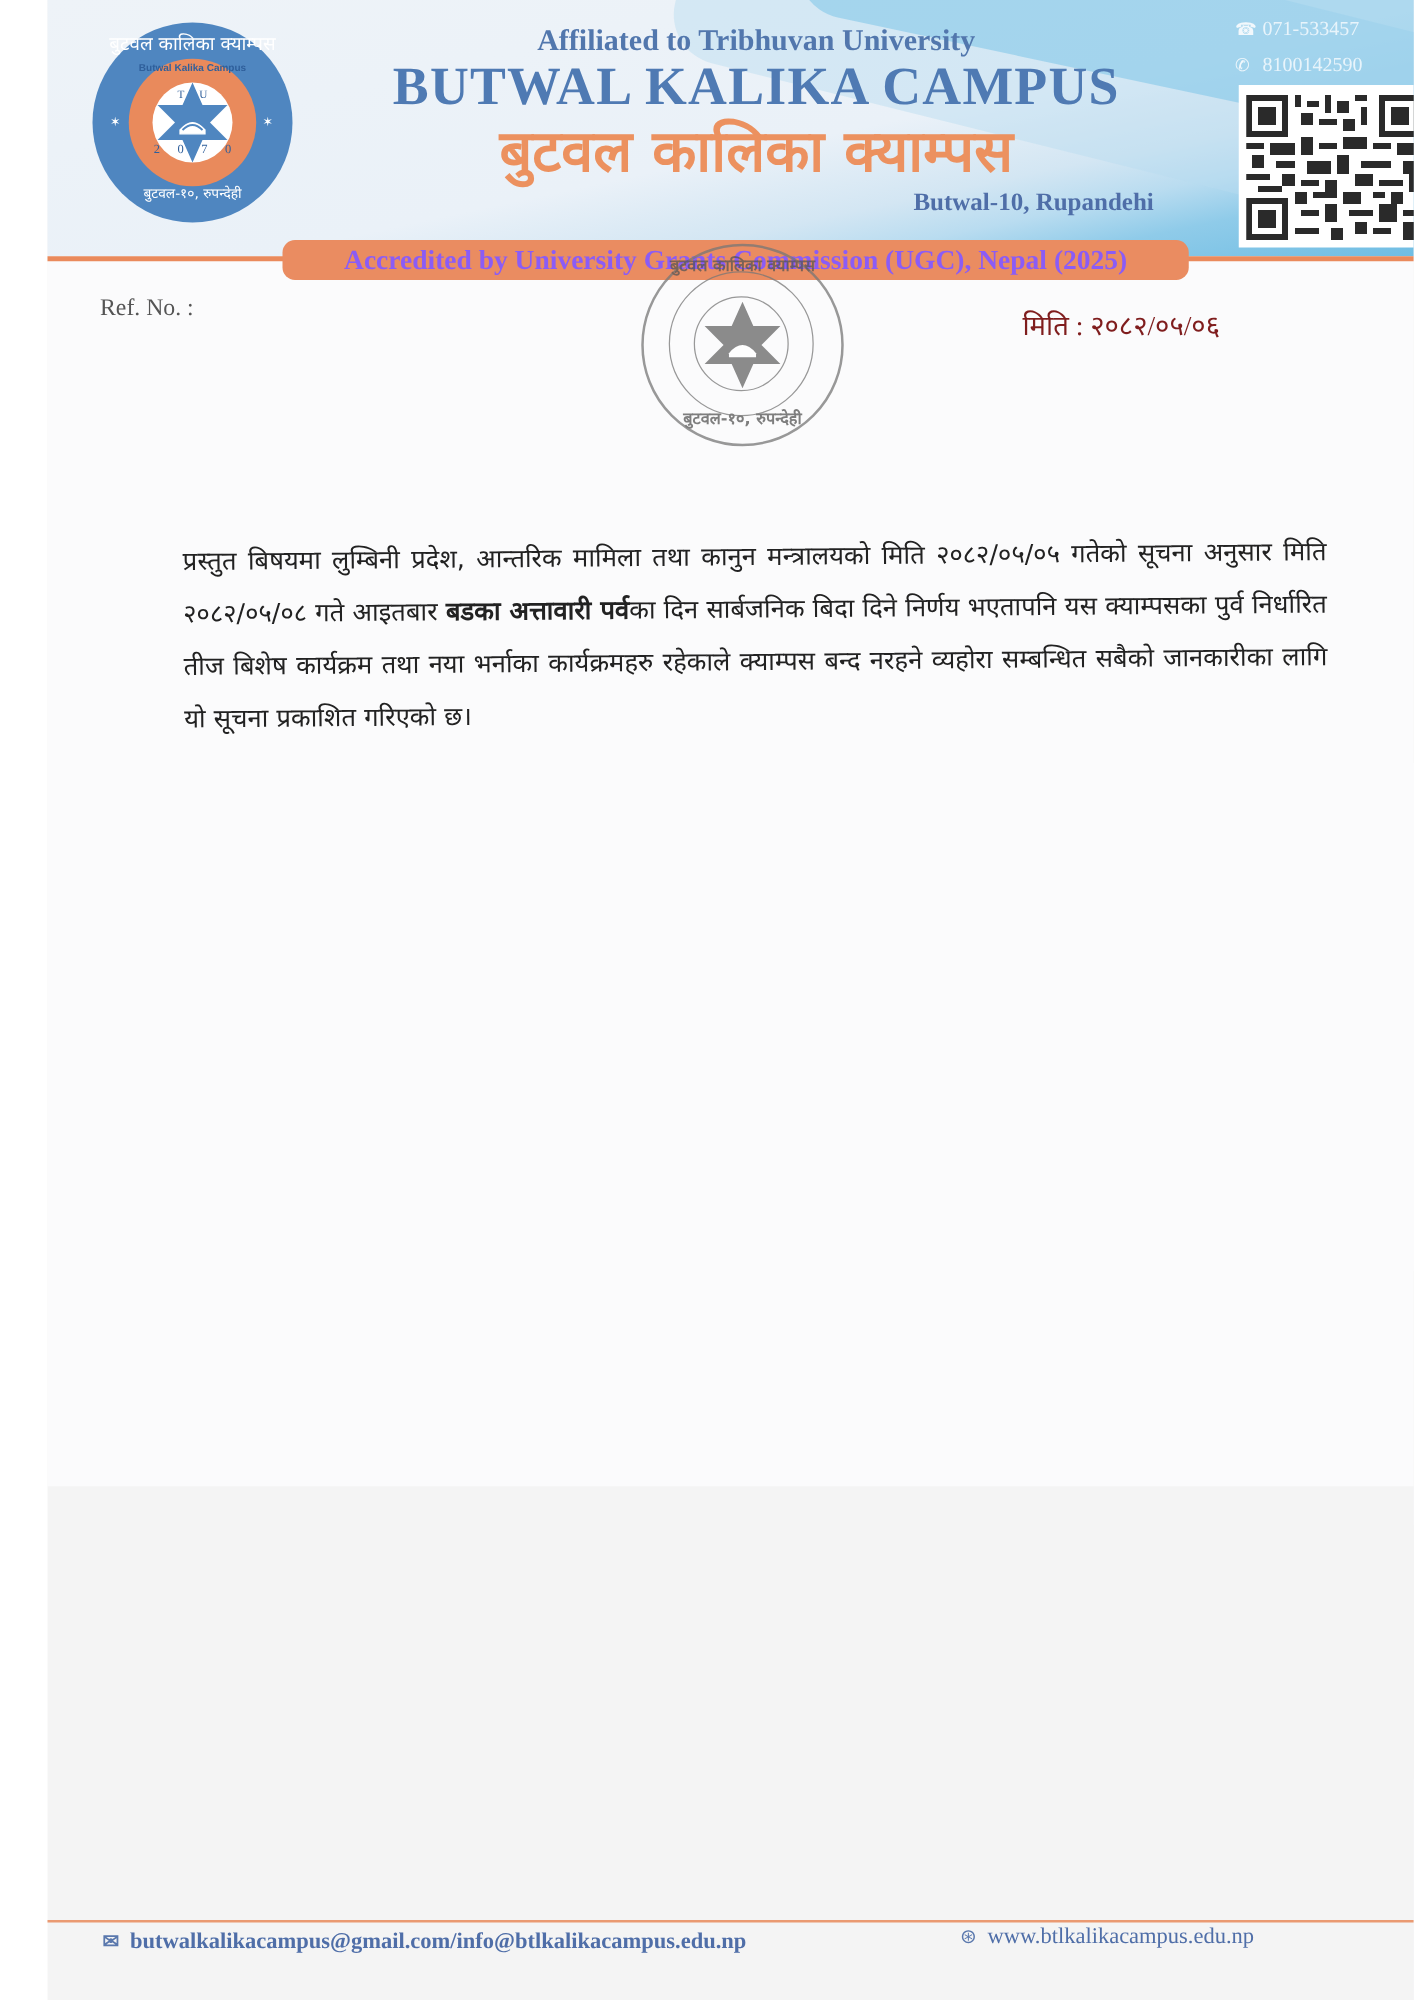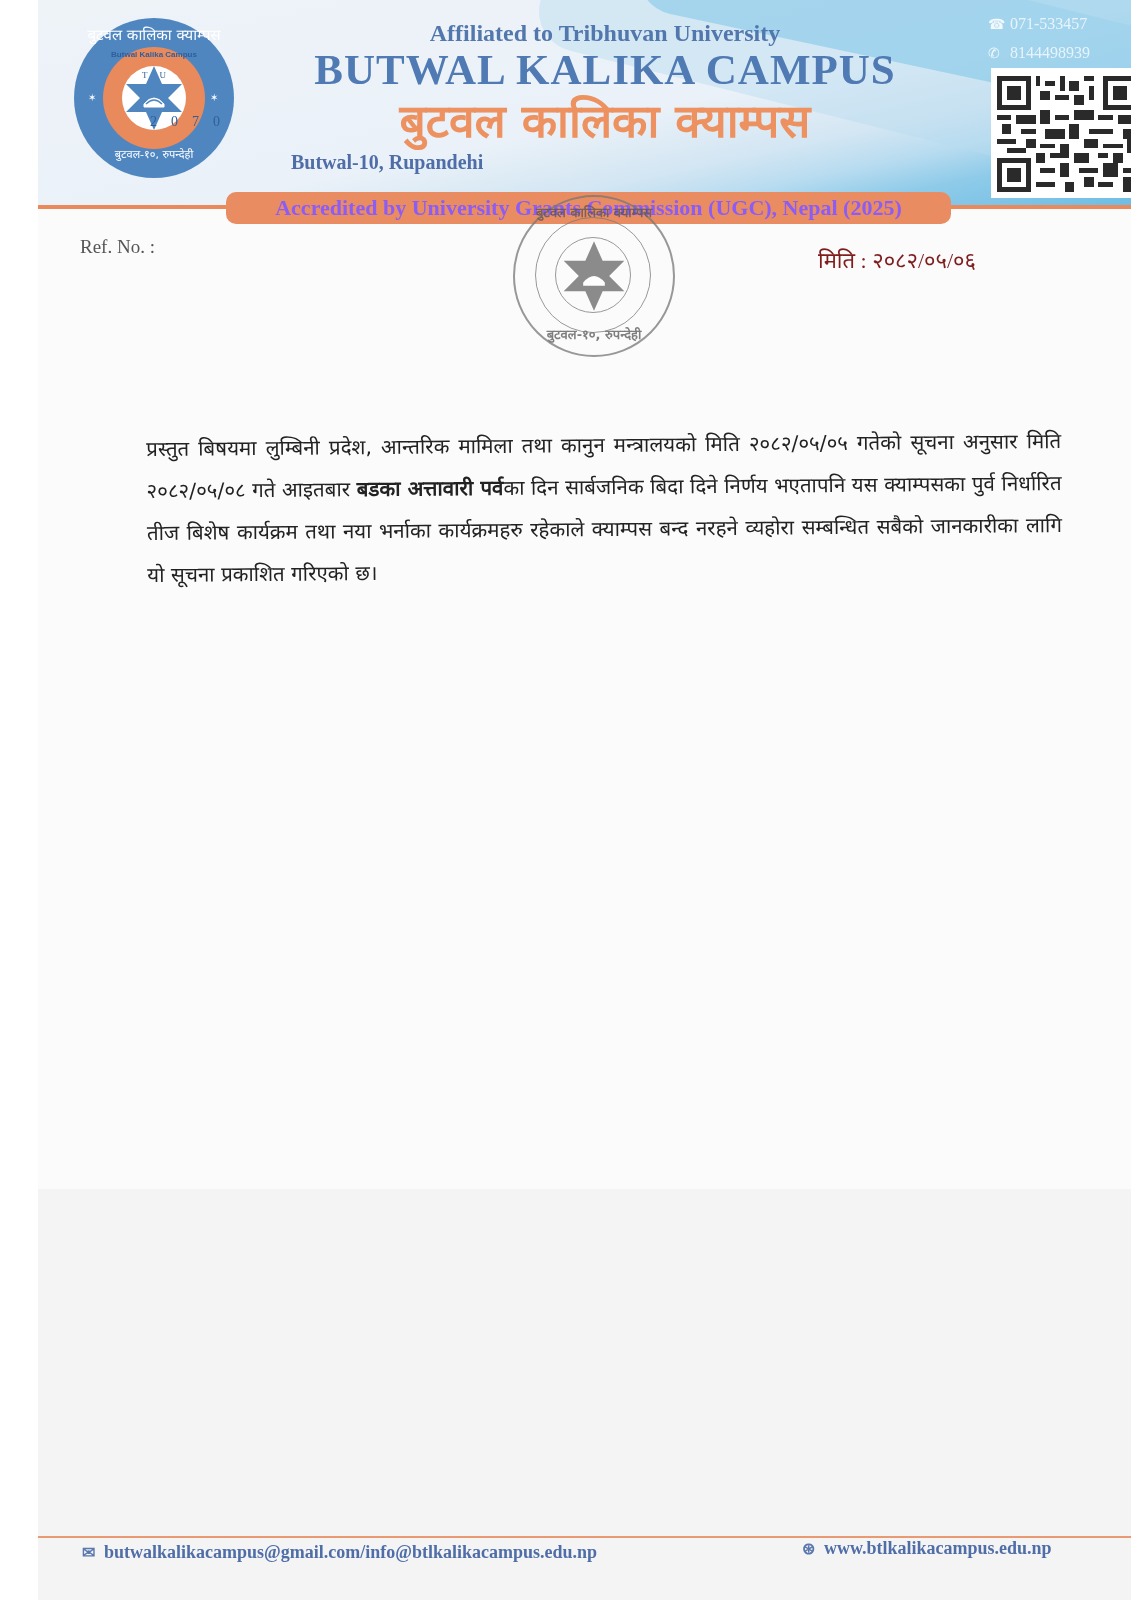--- a/index.html
+++ b/index.html
@@ -11,28 +11,28 @@
   .wave1 { position:absolute; left:600px; top:-60px; width:700px; height:140px; background:#7cc4e8; transform:rotate(12deg); opacity:.55; border-radius:40px; }
   .wave2 { position:absolute; left:500px; top:-20px; width:800px; height:160px; background:#b8dcf0; transform:rotate(14deg); opacity:.45; border-radius:40px; }
   .logo { position:absolute; left:36px; top:18px; width:160px; height:160px; border-radius:50%; background:#4f86c0; }
   .logo .ring-orange { position:absolute; left:29px; top:29px; width:102px; height:102px; border-radius:50%; background:#e98a5c; }
   .logo .inner-white { position:absolute; left:48px; top:48px; width:64px; height:64px; border-radius:50%; background:#ffffff; }
   .logo .star { position:absolute; left:48px; top:44px; width:64px; height:72px; }
   .logo .star svg { width:100%; height:100%; }
   .logo-text-top { position:absolute; left:0; top:6px; width:160px; text-align:center; color:#fff; font-size:15px; font-family:"DejaVu Sans", sans-serif; }
   .logo-text-bottom { position:absolute; left:0; top:128px; width:160px; text-align:center; color:#fff; font-size:11px; font-family:"DejaVu Sans", sans-serif; }
   .logo-text-orange { position:absolute; left:0; top:32px; width:160px; text-align:center; color:#2f5f9b; font-size:8px; font-weight:bold; font-family:"Liberation Sans", sans-serif; }
-  .logo-year { position:absolute; left:0; top:96px; width:160px; text-align:right; color:#2f5f9b; font-size:14px; letter-spacing:14px; padding-left:14px; box-sizing:border-box; }
+  .logo-year { position:absolute; left:0; top:96px; width:160px; text-align:center; color:#2f5f9b; font-size:10px; letter-spacing:14px; padding-left:14px; box-sizing:border-box; }
   .logo-tu { position:absolute; left:0; top:52px; width:160px; text-align:center; color:#2f5f9b; font-size:9px; letter-spacing:12px; padding-left:12px; box-sizing:border-box; }
   .logo-dot { position:absolute; color:#fff; font-size:10px; }
 
   .affiliated { position:absolute; left:237px; top:20px; width:660px; text-align:center; color:#5277ad; font-weight:bold; font-size:24px; }
   .title-en { position:absolute; left:237px; top:45px; width:660px; text-align:center; color:#4f7ab3; font-weight:bold; font-size:43px; letter-spacing:1px; }
   .title-ne { position:absolute; left:237px; top:88px; width:660px; text-align:center; color:#ec915f; font-weight:bold; font-size:46px; font-family:"DejaVu Sans", sans-serif; }
-  .address { position:absolute; left:253px; top:151px; width:660px; text-align:left; color:#4f6ea8; font-weight:bold; font-size:20px; }
+  .address { position:absolute; left:225px; top:151px; width:660px; text-align:right; color:#4f6ea8; font-weight:bold; font-size:20px; }
 
   .contacts { position:absolute; left:950px; top:10px; color:#e8f4fb; font-size:16px; line-height:28px; white-space:nowrap; }
   .contacts .ic { display:inline-block; width:18px; font-size:14px; color:#f2f8fc; }
   .qr { position:absolute; left:953px; top:68px; width:140px; height:130px; background:#ffffff; }
   .qr svg { position:absolute; left:6px; top:7px; width:140px; height:118px; }
 
   .orange-line { position:absolute; left:0; top:205px; width:1093px; height:4px; background:#ea8a5c; }
   .accred-pill { position:absolute; left:188px; top:192px; width:725px; height:32px; background:#ea8c61; border-radius:10px; }
   .accred-text { position:absolute; left:188px; top:195px; width:725px; text-align:center; color:#8b5cf6; font-weight:bold; font-size:22px; }
 
@@ -51,21 +51,21 @@
   .body-text b { font-weight:bold; }
 
   .sig-area { position:absolute; left:758px; top:598px; width:240px; height:140px; }
   .sig-svg { position:absolute; left:22px; top:0; width:190px; height:80px; }
   .sig-dots { position:absolute; left:10px; top:58px; width:148px; border-top:2px dotted #444; }
   .sig-name { position:absolute; left:24px; top:68px; font-size:20px; font-weight:bold; color:#222; font-family:"DejaVu Sans", sans-serif; }
   .sig-title { position:absolute; left:-24px; top:106px; font-size:20px; color:#222; font-family:"DejaVu Sans", sans-serif; white-space:nowrap; }
 
   .footer-line { position:absolute; left:0; top:1536px; width:1093px; height:2px; background:#ea9a72; }
   .footer-email { position:absolute; left:44px; top:1542px; color:#4f6ea8; font-weight:bold; font-size:18px; white-space:nowrap; }
-  .footer-web { position:absolute; left:764px; top:1538px; color:#4f6ea8; font-weight:bold; font-size:18px; white-space:nowrap; }
+  .footer-web { position:absolute; left:730px; top:1538px; color:#4f6ea8; font-weight:normal; font-size:18px; white-space:nowrap; }
   .fic { display:inline-block; width:22px; color:#5a78ad; font-size:16px; }
 </style>
 </head>
 <body>
 
 <div class="left-strip"></div>
 
 <div class="page">
 
   <div class="header-bg">
@@ -92,21 +92,21 @@
     <div class="logo-text-bottom">बुटवल-१०, रुपन्देही</div>
   </div>
 
   <div class="affiliated">Affiliated to Tribhuvan University</div>
   <div class="title-en">BUTWAL KALIKA CAMPUS</div>
   <div class="title-ne">बुटवल कालिका क्याम्पस</div>
   <div class="address">Butwal-10, Rupandehi</div>
 
   <div class="contacts">
     <div><span class="ic">☎</span> <span>071-533457</span></div>
-    <div><span class="ic">✆</span> <span>8144498939</span></div>
+    <div><span class="ic">✆</span> <span>8100142590</span></div>
   </div>
 
   <div class="qr">
     <svg viewBox="0 0 29 24" shape-rendering="crispEdges">
       <g fill="#2a2a2a">
         <rect x="0" y="0" width="7" height="7"></rect>
           <rect x="1" y="1" width="5" height="5" fill="#fff"></rect>
           <rect x="2" y="2" width="3" height="3"></rect>
         <rect x="0" y="17" width="7" height="7"></rect>
           <rect x="1" y="18" width="5" height="5" fill="#fff"></rect>

